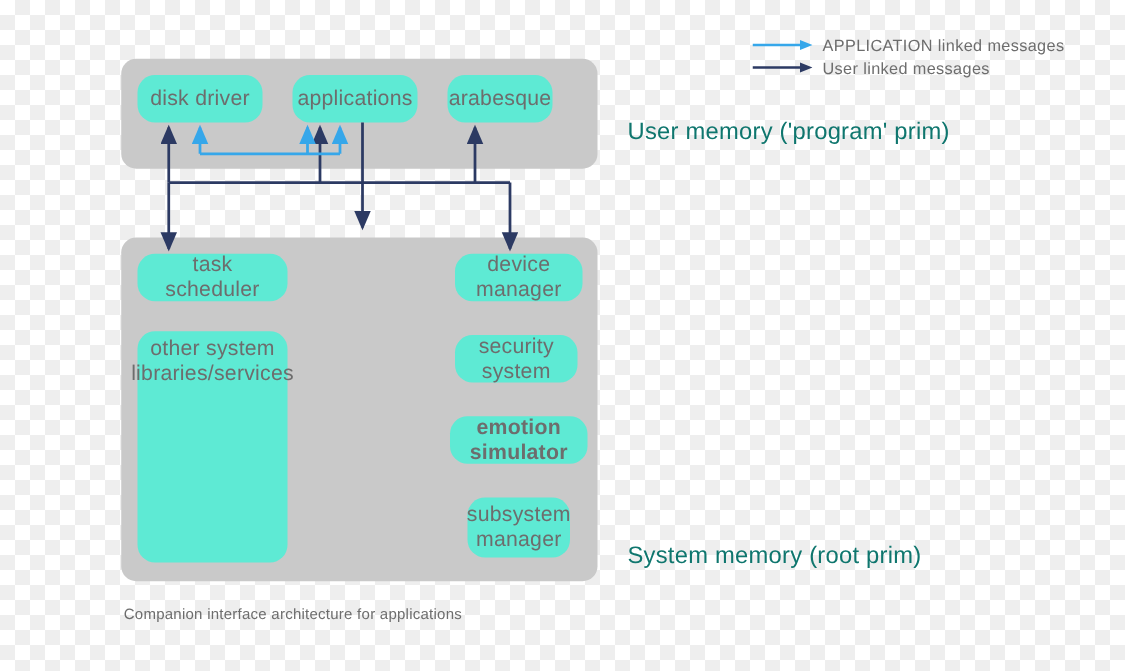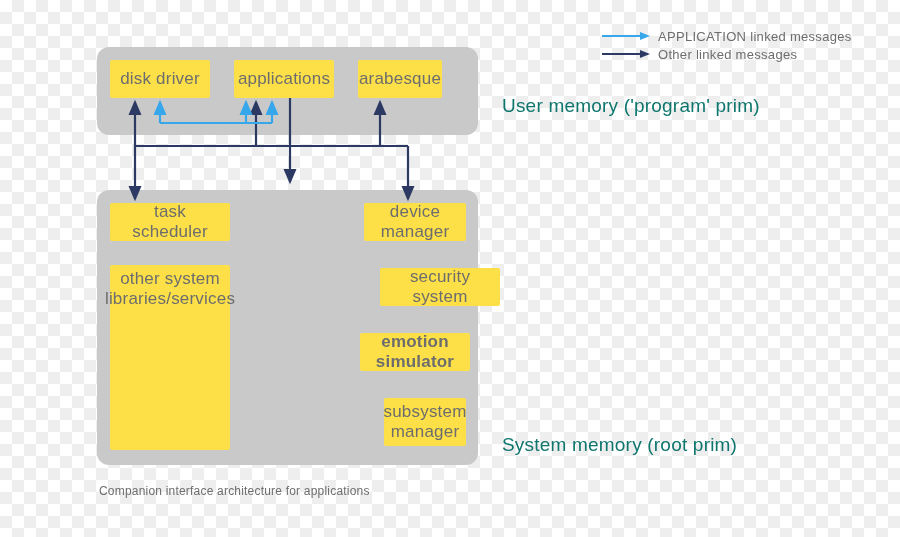--- a/index.html
+++ b/index.html
@@ -17,22 +17,22 @@
     background-position: 0 0, 0 12px, 12px -12px, -12px 0;
     background-color: #fff;
   }
   .panel {
     position: absolute;
     background: #c9c9c9;
     border-radius: 12px;
   }
   .node {
     position: absolute;
-    background: #fde047;
-    border-radius: 2px;
+    background: #5eead4;
+    border-radius: 14px;
     display: flex;
     align-items: center;
     justify-content: center;
     text-align: center;
     font-size: 17px;
     color: #6d6d6d;
     font-weight: 300;
     font-stretch: condensed;
     letter-spacing: 0.2px;
     padding: 4px 8px;
@@ -98,27 +98,27 @@
 <div class="node" style="left:110px; top:203px; width:120px; height:38px;">
   <span>task scheduler</span>
 </div>
 <div class="node" style="left:110px; top:265px; width:120px; height:185px; align-items:flex-start; ">
   <span>other system libraries/services</span>
 </div>
 
 <div class="node" style="left:364px; top:203px; width:102px; height:38px;">
   <span>device manager</span>
 </div>
-<div class="node" style="left:380px; top:268px; width:120px; height:38px;">
+<div class="node" style="left:364px; top:268px; width:98px; height:38px;">
   <span>security system</span>
 </div>
 <div class="node" style="left:360px; top:333px; width:110px; height:38px;font-weight:bold;">
   <span>emotion simulator</span>
 </div>
-<div class="node" style="left:384px; top:398px; width:82px; height:48px;">
+<div class="node" style="left:374px; top:398px; width:82px; height:48px;">
   <span>subsystem manager</span>
 </div>
 
 <div class="label" style="left:502px; top:95px;">
   <span>User memory ('program' prim)</span>
 </div>
 <div class="label" style="left:502px; top:434px;">
   <span>System memory (root prim)</span>
 </div>
 
@@ -134,21 +134,21 @@
     </svg>
     <span class="legend-text">
       <span class="legend-strong">APPLICATION</span><span> linked messages</span>
     </span>
   </div>
   <div class="legend-row">
     <svg width="48" height="12" viewBox="0 0 48 12">
       <line x1="0" y1="6" x2="40" y2="6" stroke="#2c3a63" stroke-width="2"></line>
       <polygon points="48,6 38,2 38,10" fill="#2c3a63"></polygon>
     </svg>
-    <span class="legend-text">Other linked messages</span>
+    <span class="legend-text">User linked messages</span>
   </div>
 </div>
 
 <svg class="arrows">
   <defs>
     <marker id="ah-dark" markerWidth="8" markerHeight="8" refX="6" refY="3" orient="auto">
       <path d="M0,0 L7,3 L0,6 Z" fill="#2c3a63"></path>
     </marker>
     <marker id="ah-blue" markerWidth="8" markerHeight="8" refX="6" refY="3" orient="auto">
       <path d="M0,0 L7,3 L0,6 Z" fill="#36a7ea"></path>

